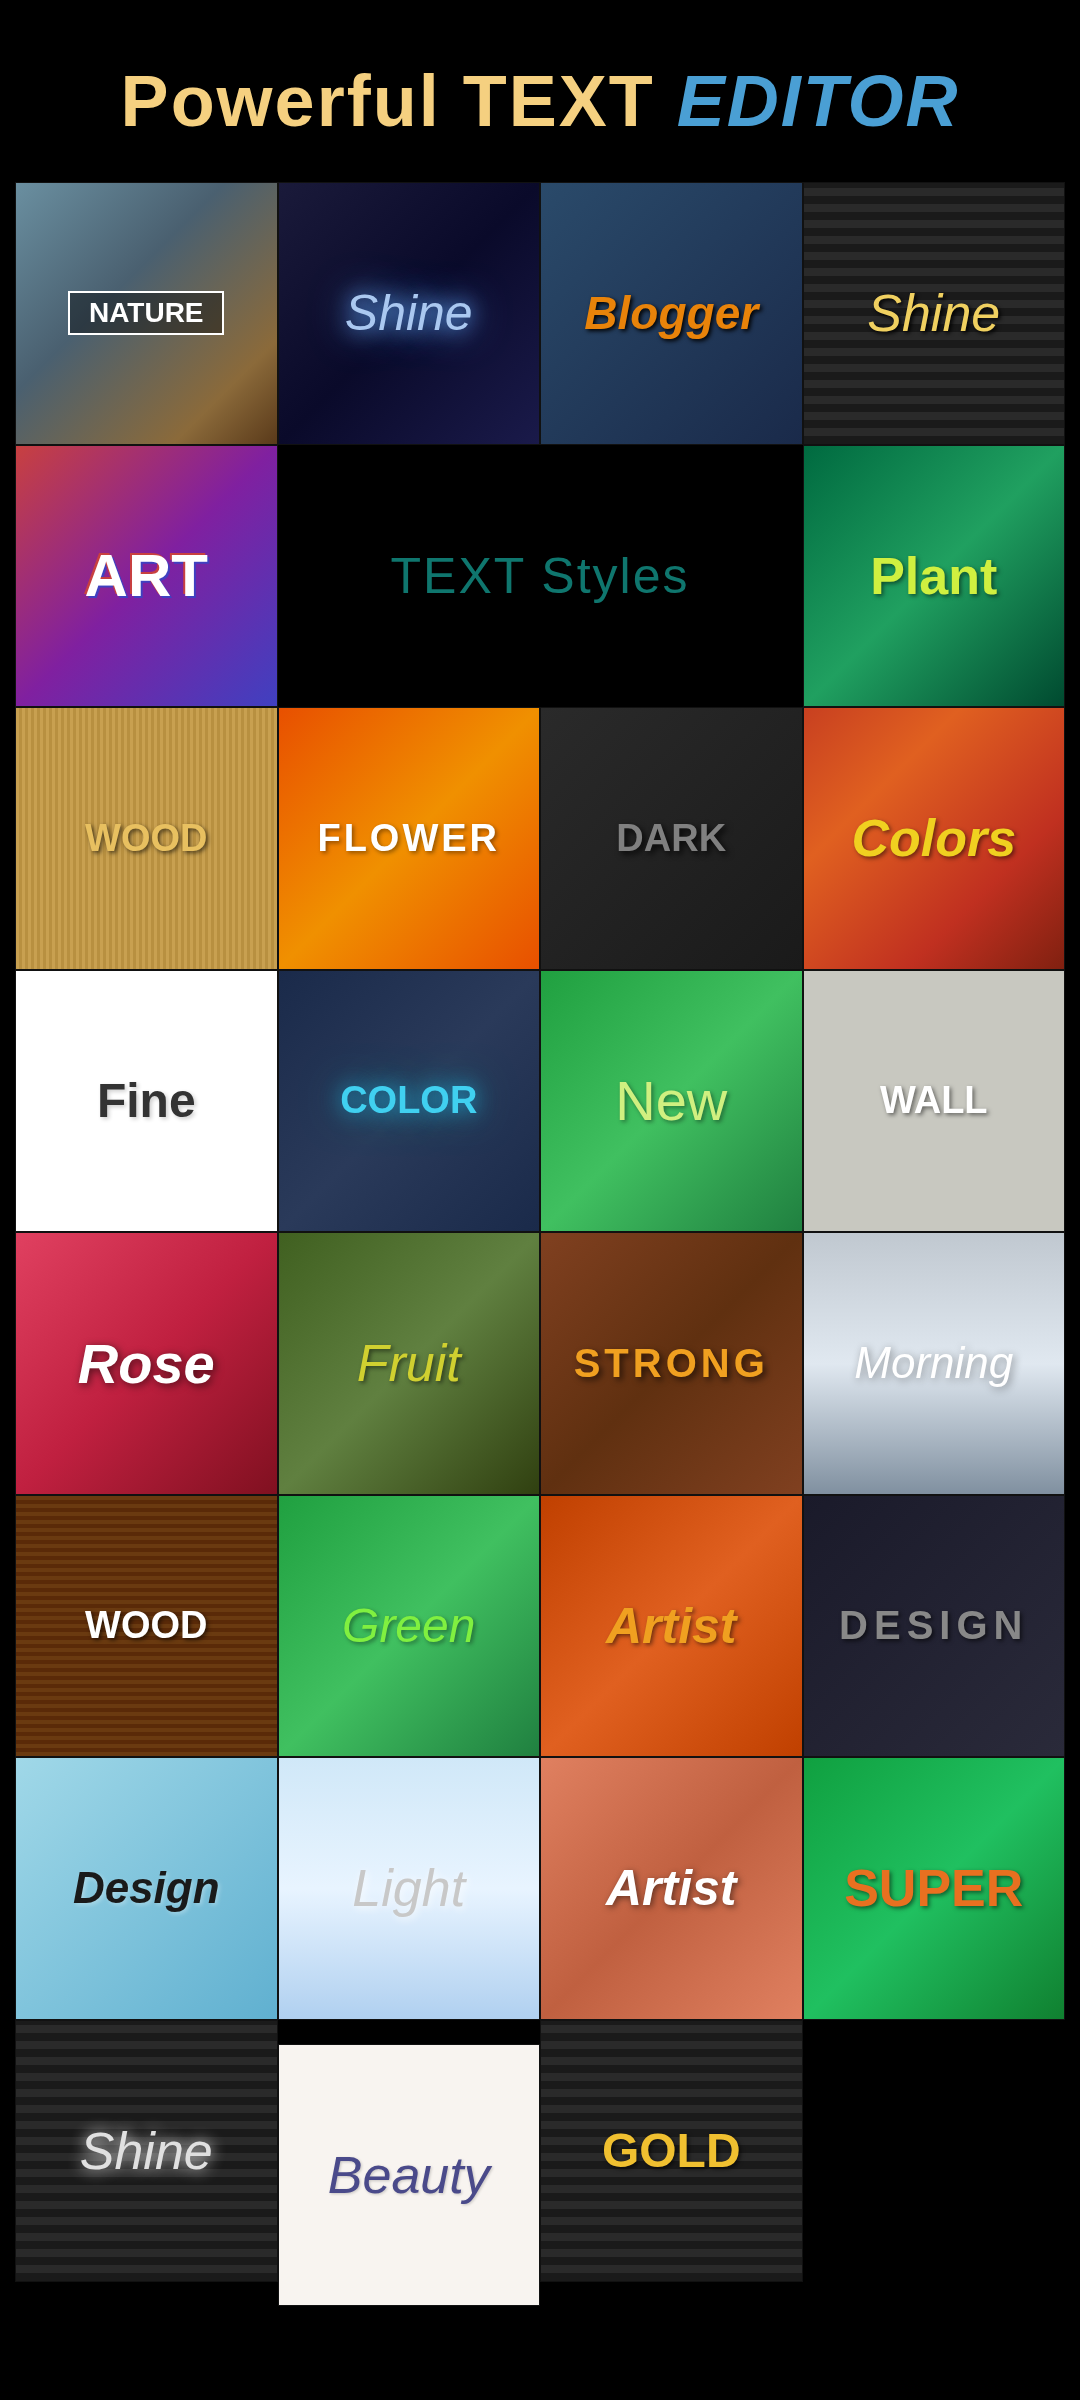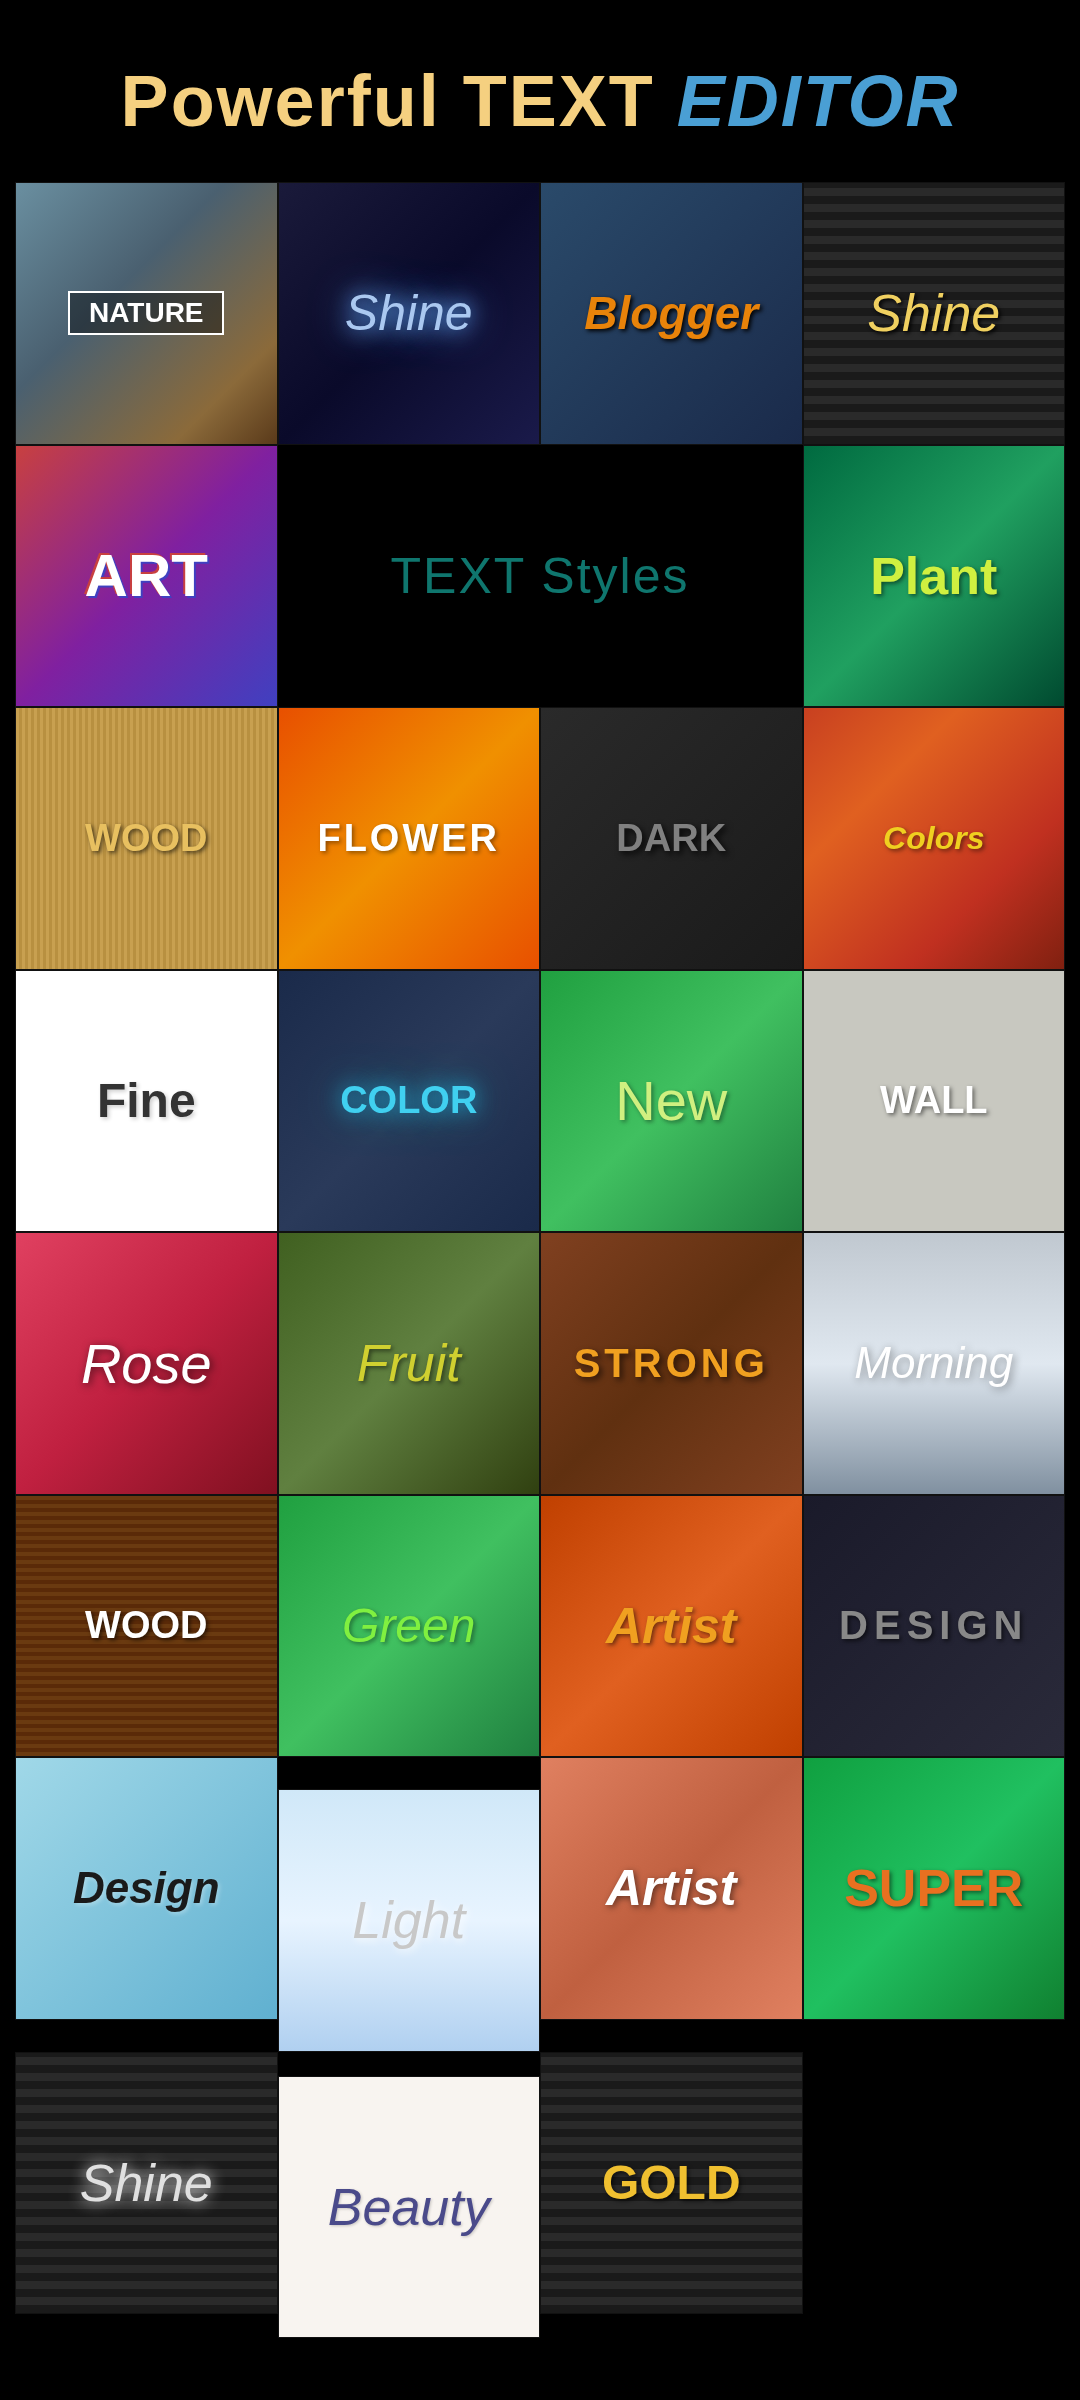--- a/index.html
+++ b/index.html
@@ -153,21 +153,21 @@
     .card-dark { background: linear-gradient(135deg, #2a2a2a 0%, #1a1a1a 100%); }
     .card-dark .card-label {
       color: #808080;
       text-shadow: 3px 3px 6px rgba(0,0,0,0.8);
     }
 
     .card-colors { background: linear-gradient(135deg, #c84020 0%, #e06020 30%, #c03020 70%, #802010 100%); }
     .card-colors .card-label {
       color: #f0d020;
       font-style: italic;
-      font-size: 32px;
+      font-size: 52px;
       text-transform: none;
       text-shadow: 2px 2px 4px rgba(0,0,0,0.5);
     }
 
     .card-fine { background: #fff; }
     .card-fine .card-label {
       color: #333;
       font-size: 48px;
       font-weight: 700;
       text-transform: none;
@@ -193,21 +193,21 @@
     .card-wall2 .card-label {
       color: #fff;
       text-shadow: 2px 2px 4px rgba(0,0,0,0.5);
     }
 
     .card-rose { background: linear-gradient(135deg, #e04060 0%, #c02040 50%, #801020 100%); }
     .card-rose .card-label {
       color: #fff;
       font-style: italic;
       font-size: 56px;
-      font-weight: 400;
+      font-weight: 700;
       text-transform: none;
       text-shadow: 2px 2px 8px rgba(0,0,0,0.6);
     }
 
     .card-leaves { background: linear-gradient(135deg, #e87020 0%, #c05010 50%, #e87020 100%); }
     .card-leaves .card-label {
       color: #e0d0f0;
       font-style: italic;
       font-size: 52px;
       font-weight: 700;
@@ -280,21 +280,21 @@
     .card-design2 { background: linear-gradient(135deg, #a0d8e8 0%, #60b0d0 100%); }
     .card-design2 .card-label {
       color: #1a1a1a;
       font-style: italic;
       font-size: 44px;
       font-weight: 700;
       text-transform: none;
       text-shadow: 2px 2px 4px rgba(255,255,255,0.3);
     }
 
-    .card-light { background: linear-gradient(180deg, #d0e8f8 0%, #e8f4ff 50%, #b0d0f0 100%); margin-top: 32px; }
+    .card-light { background: linear-gradient(180deg, #d0e8f8 0%, #e8f4ff 50%, #b0d0f0 100%); }
     .card-light .card-label {
       color: #c8c8c8;
       font-style: italic;
       font-size: 52px;
       font-weight: 400;
       text-transform: none;
       text-shadow: 2px 2px 8px rgba(255,255,255,0.8);
     }
 
     .card-artist2 { background: linear-gradient(135deg, #e08060 0%, #c06040 50%, #e08060 100%); }

